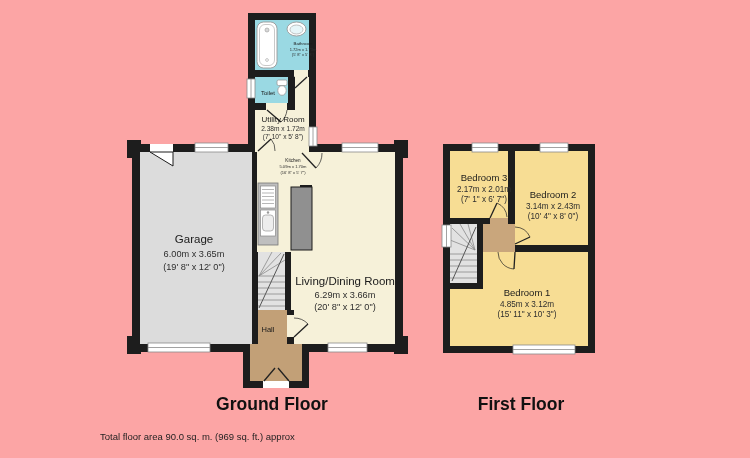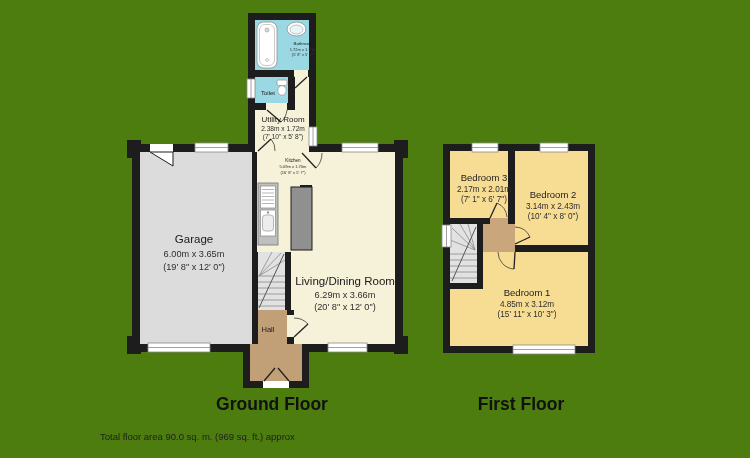--- a/index.html
+++ b/index.html
@@ -1,16 +1,16 @@
 <!DOCTYPE html>
 <html><head>
 <meta charset="utf-8">
 <style>
   html,body{margin:0;padding:0;background:#fff;}
-  .page{position:relative;width:750px;height:458px;background:#4d7c0f;overflow:hidden;
+  .page{position:relative;width:750px;height:458px;background:#fca5a5;overflow:hidden;
         font-family:"Liberation Sans",sans-serif;}
   svg{display:block;}
   text{font-family:"Liberation Sans",sans-serif;fill:#1f1f1f;}
   .room-name{fill:#1a1a1a;}
   .room-dim{fill:#2e2e2e;}
   .floor-title{font-weight:bold;fill:#111;}
 </style>
 </head>
 <body>
 

